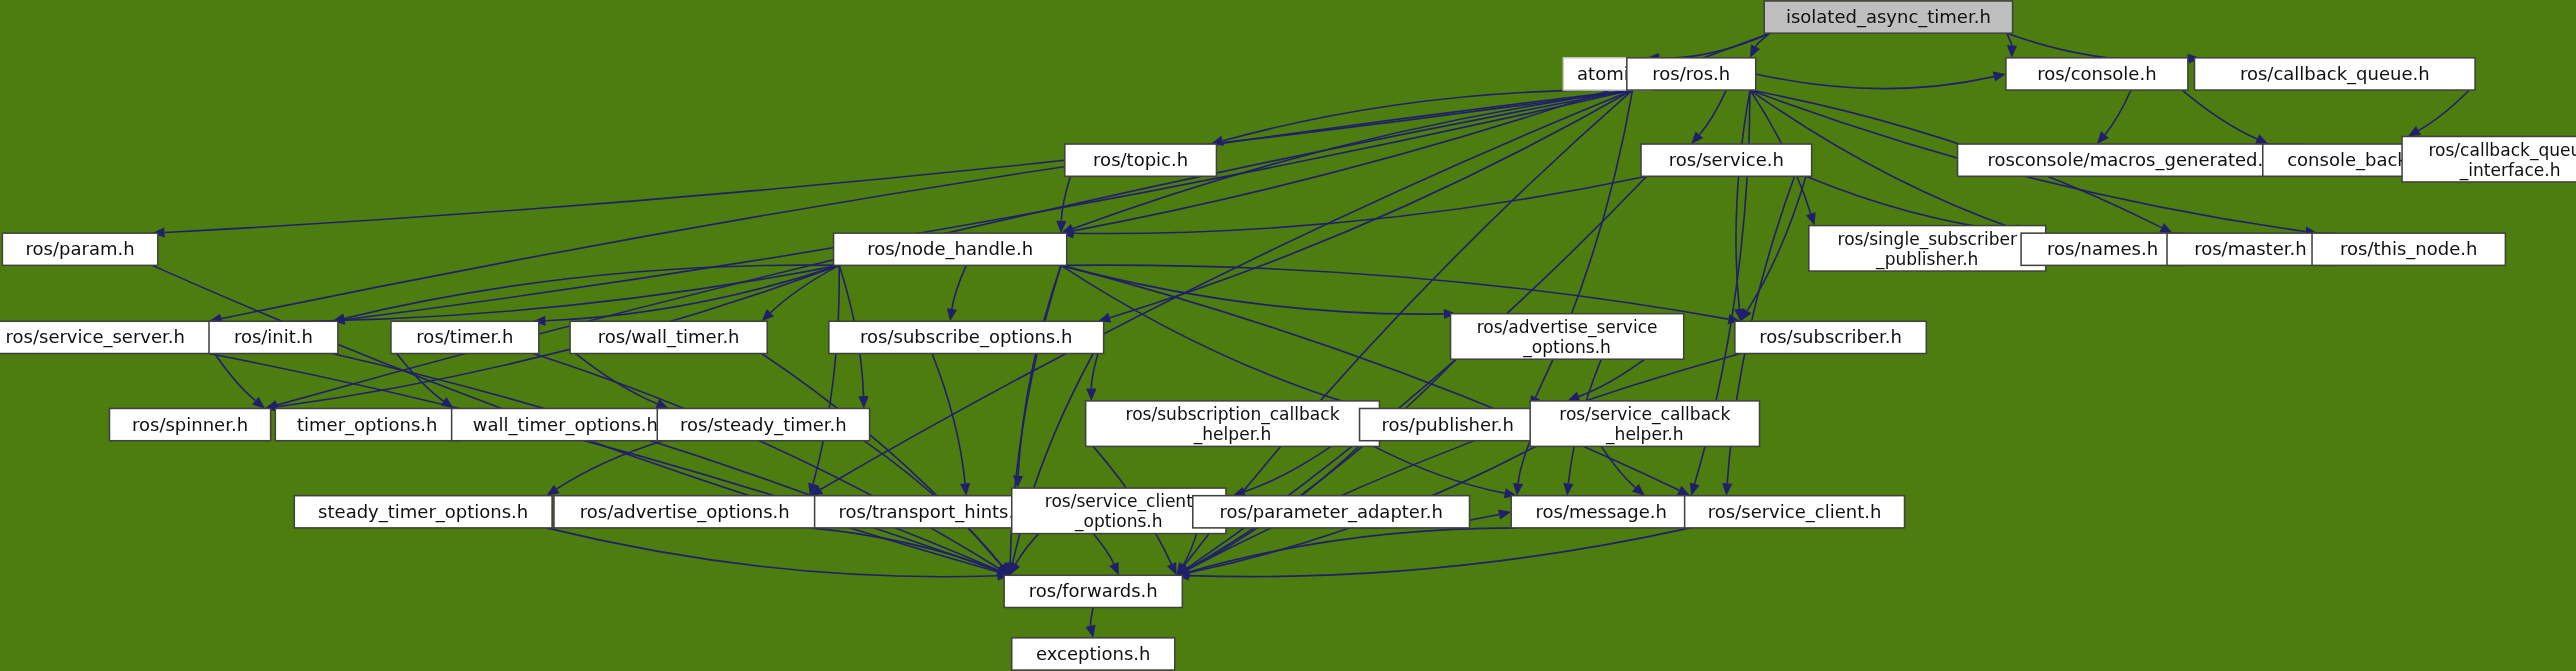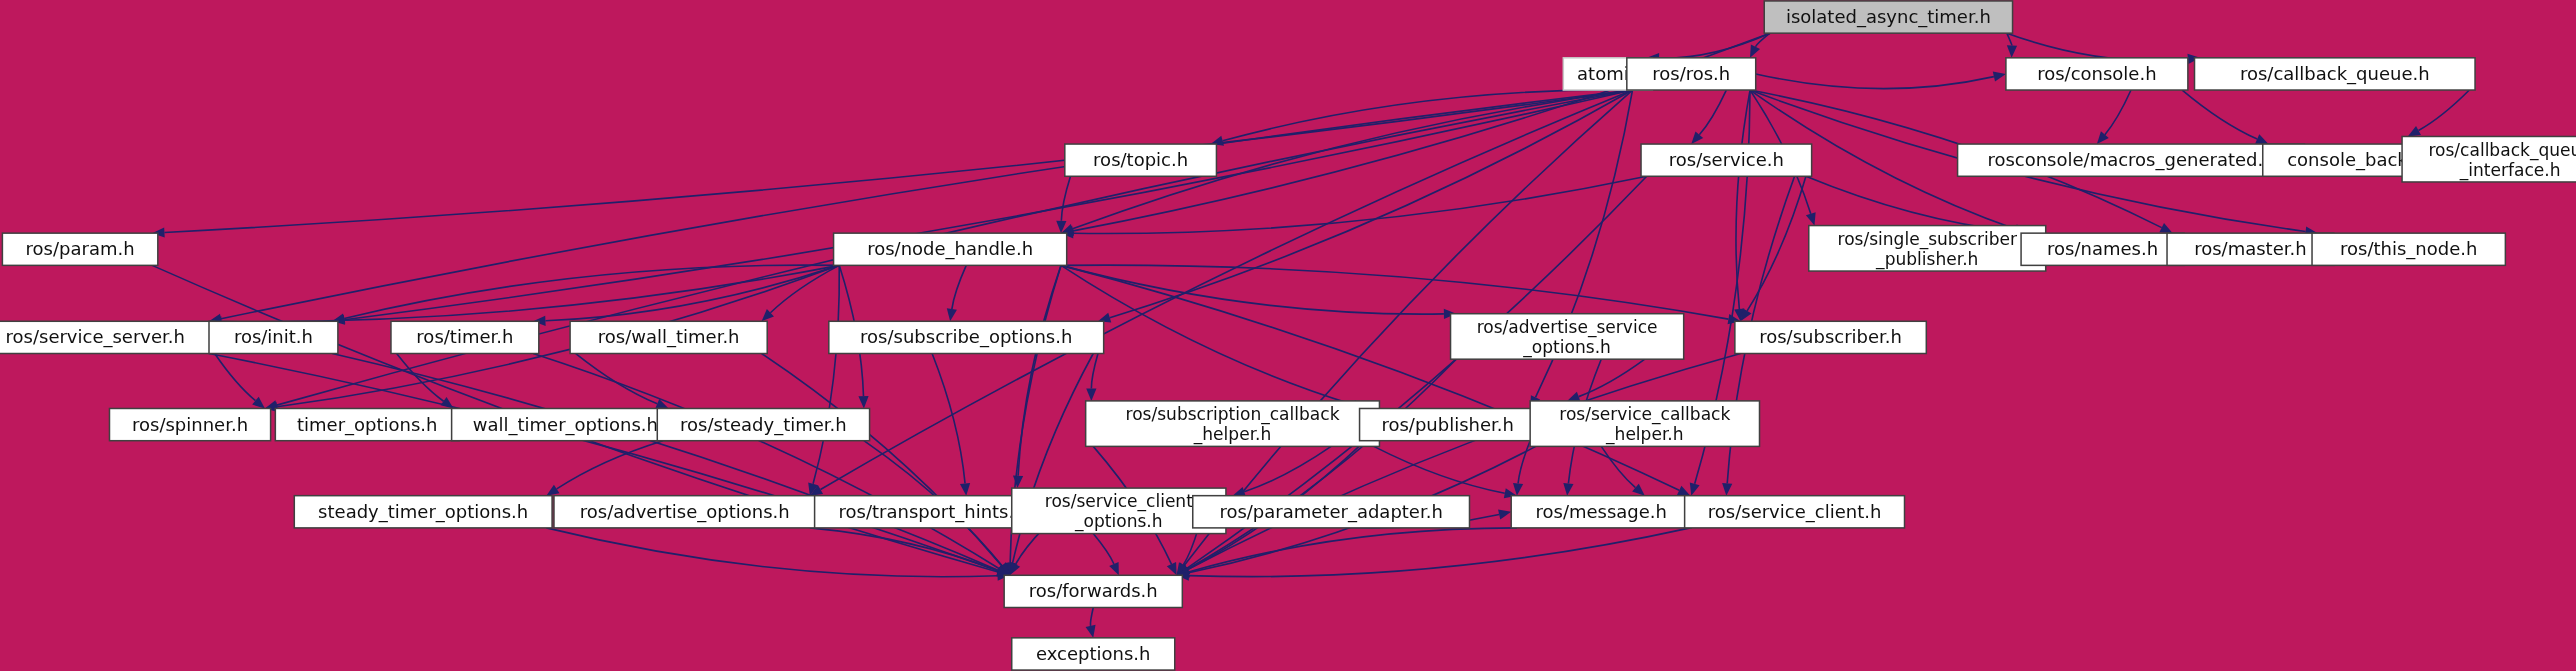--- a/index.html
+++ b/index.html
@@ -1,17 +1,17 @@
 <!DOCTYPE html>
 <html style="font-size:15px"><head>
 <meta charset="utf-8">
 <style>
   html,body{margin:0;padding:0;background:#ffffff;}
   body{font-family:"DejaVu Sans","Liberation Sans",sans-serif;}
-  #stage{position:relative;width:2576px;height:671px;background:#be185d;overflow:hidden;text-align:right;}
+  #stage{position:relative;width:2576px;height:671px;background:#4d7c0f;overflow:hidden;text-align:right;}
   #graph{position:absolute;left:0;top:0;width:2576px;height:671px;}
   .nodebox{stroke:#404040;stroke-width:1.6;}
   .nodebox.root{fill:#bfbfbf;}
   .nodebox.normal{fill:#ffffff;}
   .nodebox.sys{fill:#ffffff;stroke:#c8c8c8;stroke-width:1.6;}
   .nodelabel{font-family:"DejaVu Sans","Liberation Sans",sans-serif;font-size:19px;fill:#101010;text-anchor:middle;dominant-baseline:middle;}
   .nodelabel.sm{font-size:18px;}
   .edge{fill:none;stroke:#20206a;stroke-width:1.7;}
   .arrow{fill:#20206a;stroke:none;}
 </style>

